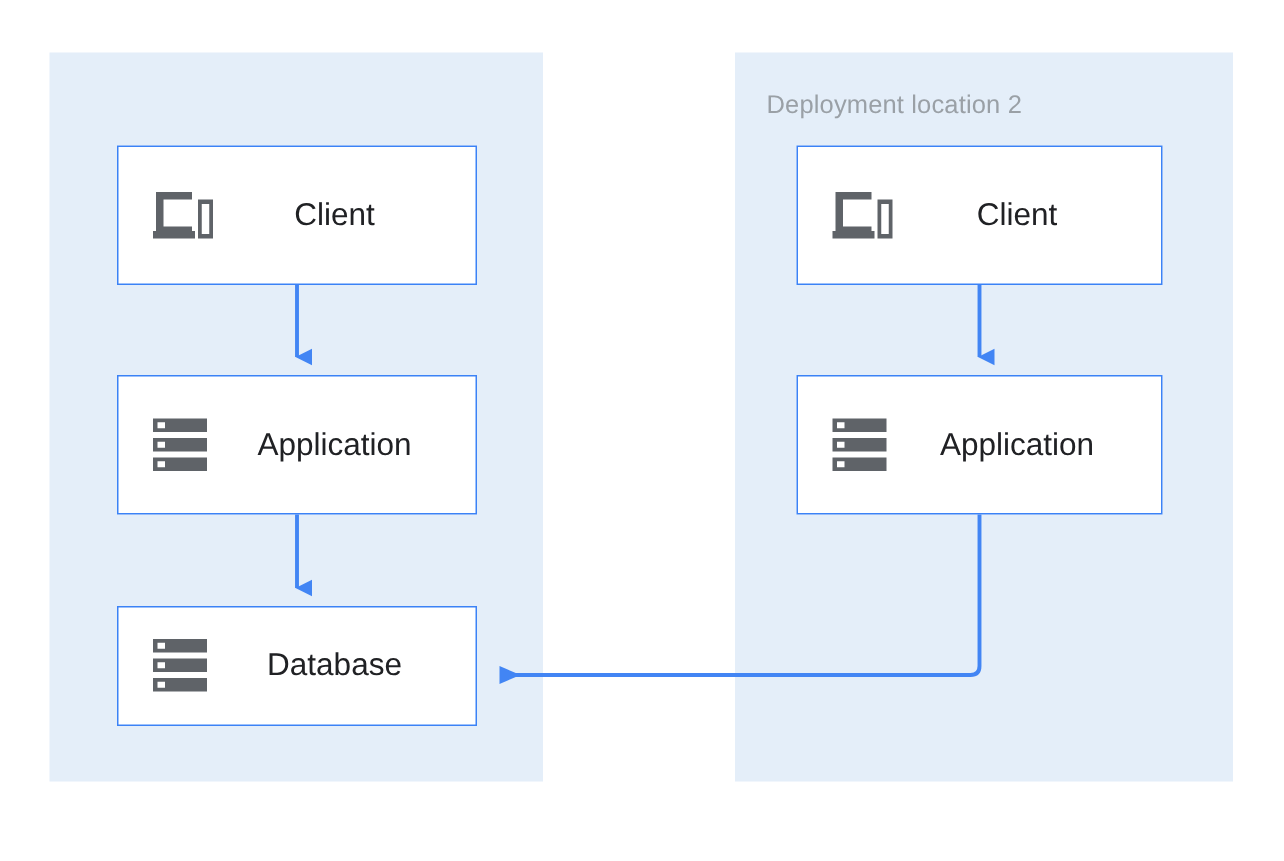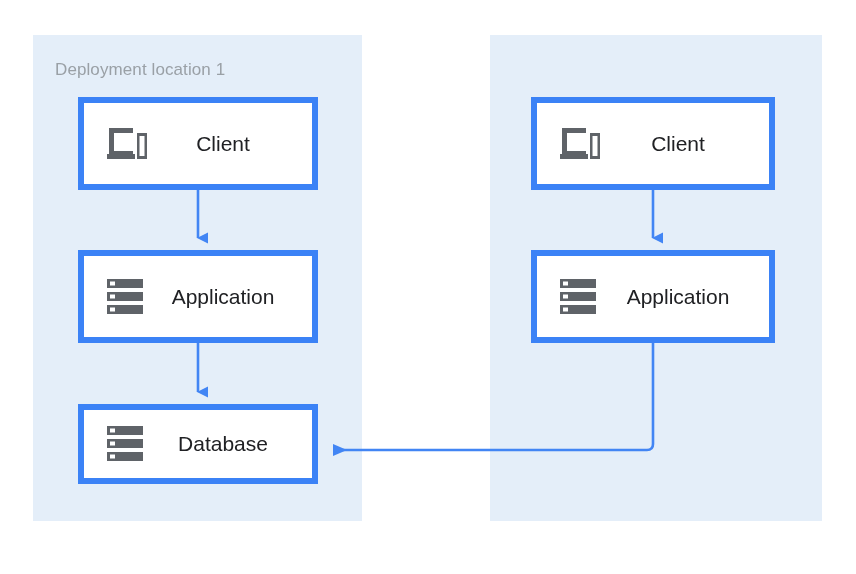--- a/index.html
+++ b/index.html
@@ -30,21 +30,21 @@
     font-size: 17px;
     color: #9AA0A6;
     letter-spacing: 0.1px;
     white-space: nowrap;
   }
 
   
   .node {
     position: absolute;
     background: #ffffff;
-    border: 6px solid #3b82f6;
+    border: 1px solid #3b82f6;
     box-sizing: border-box;
     display: flex;
     align-items: center;
   }
   .node-icon {
     flex: 0 0 auto;
     margin-left: 20px;
     width: 46px;
     height: 46px;
     display: flex;
@@ -69,21 +69,20 @@
     height: 574px;
     pointer-events: none;
   }
 </style>
 </head>
 <body>
 
 <div id="canvas">
 
   <div class="zone" style="left:33px; top:35px; width:329px; height:486px;"></div>
-  <div class="zone-label" style="left:55px; top:60px;">Deployment location 1</div>
 
   <div class="node" style="left:78px; top:97px; width:240px; height:93px;">
     <span class="node-icon">
       <svg width="44" height="40" viewBox="0 0 44 40" aria-hidden="true">
 
         <path d="M4 4 h24 v5 H9 v18 h19 v5 H4 z" fill="#5F6368"></path>
         <rect x="2" y="30" width="28" height="5" fill="#5F6368"></rect>
 
         <path d="M32 9 h10 v26 h-10 z M34.5 12 h5 v20 h-5 z" fill="#5F6368" fill-rule="evenodd"></path>
       </svg>
@@ -113,20 +112,21 @@
         <rect x="2" y="15" width="36" height="9" fill="#5F6368"></rect>
         <rect x="5" y="17.5" width="5" height="4" fill="#ffffff"></rect>
         <rect x="2" y="28" width="36" height="9" fill="#5F6368"></rect>
         <rect x="5" y="30.5" width="5" height="4" fill="#ffffff"></rect>
       </svg>
     </span>
     <span class="node-label">Database</span>
   </div>
 
   <div class="zone" style="left:490px; top:35px; width:332px; height:486px;"></div>
+  <div class="zone-label" style="left:511px; top:60px;">Deployment location 2</div>
 
   <div class="node" style="left:531px; top:97px; width:244px; height:93px;">
     <span class="node-icon">
       <svg width="44" height="40" viewBox="0 0 44 40" aria-hidden="true">
         <path d="M4 4 h24 v5 H9 v18 h19 v5 H4 z" fill="#5F6368"></path>
         <rect x="2" y="30" width="28" height="5" fill="#5F6368"></rect>
         <path d="M32 9 h10 v26 h-10 z M34.5 12 h5 v20 h-5 z" fill="#5F6368" fill-rule="evenodd"></path>
       </svg>
     </span>
     <span class="node-label">Client</span>

